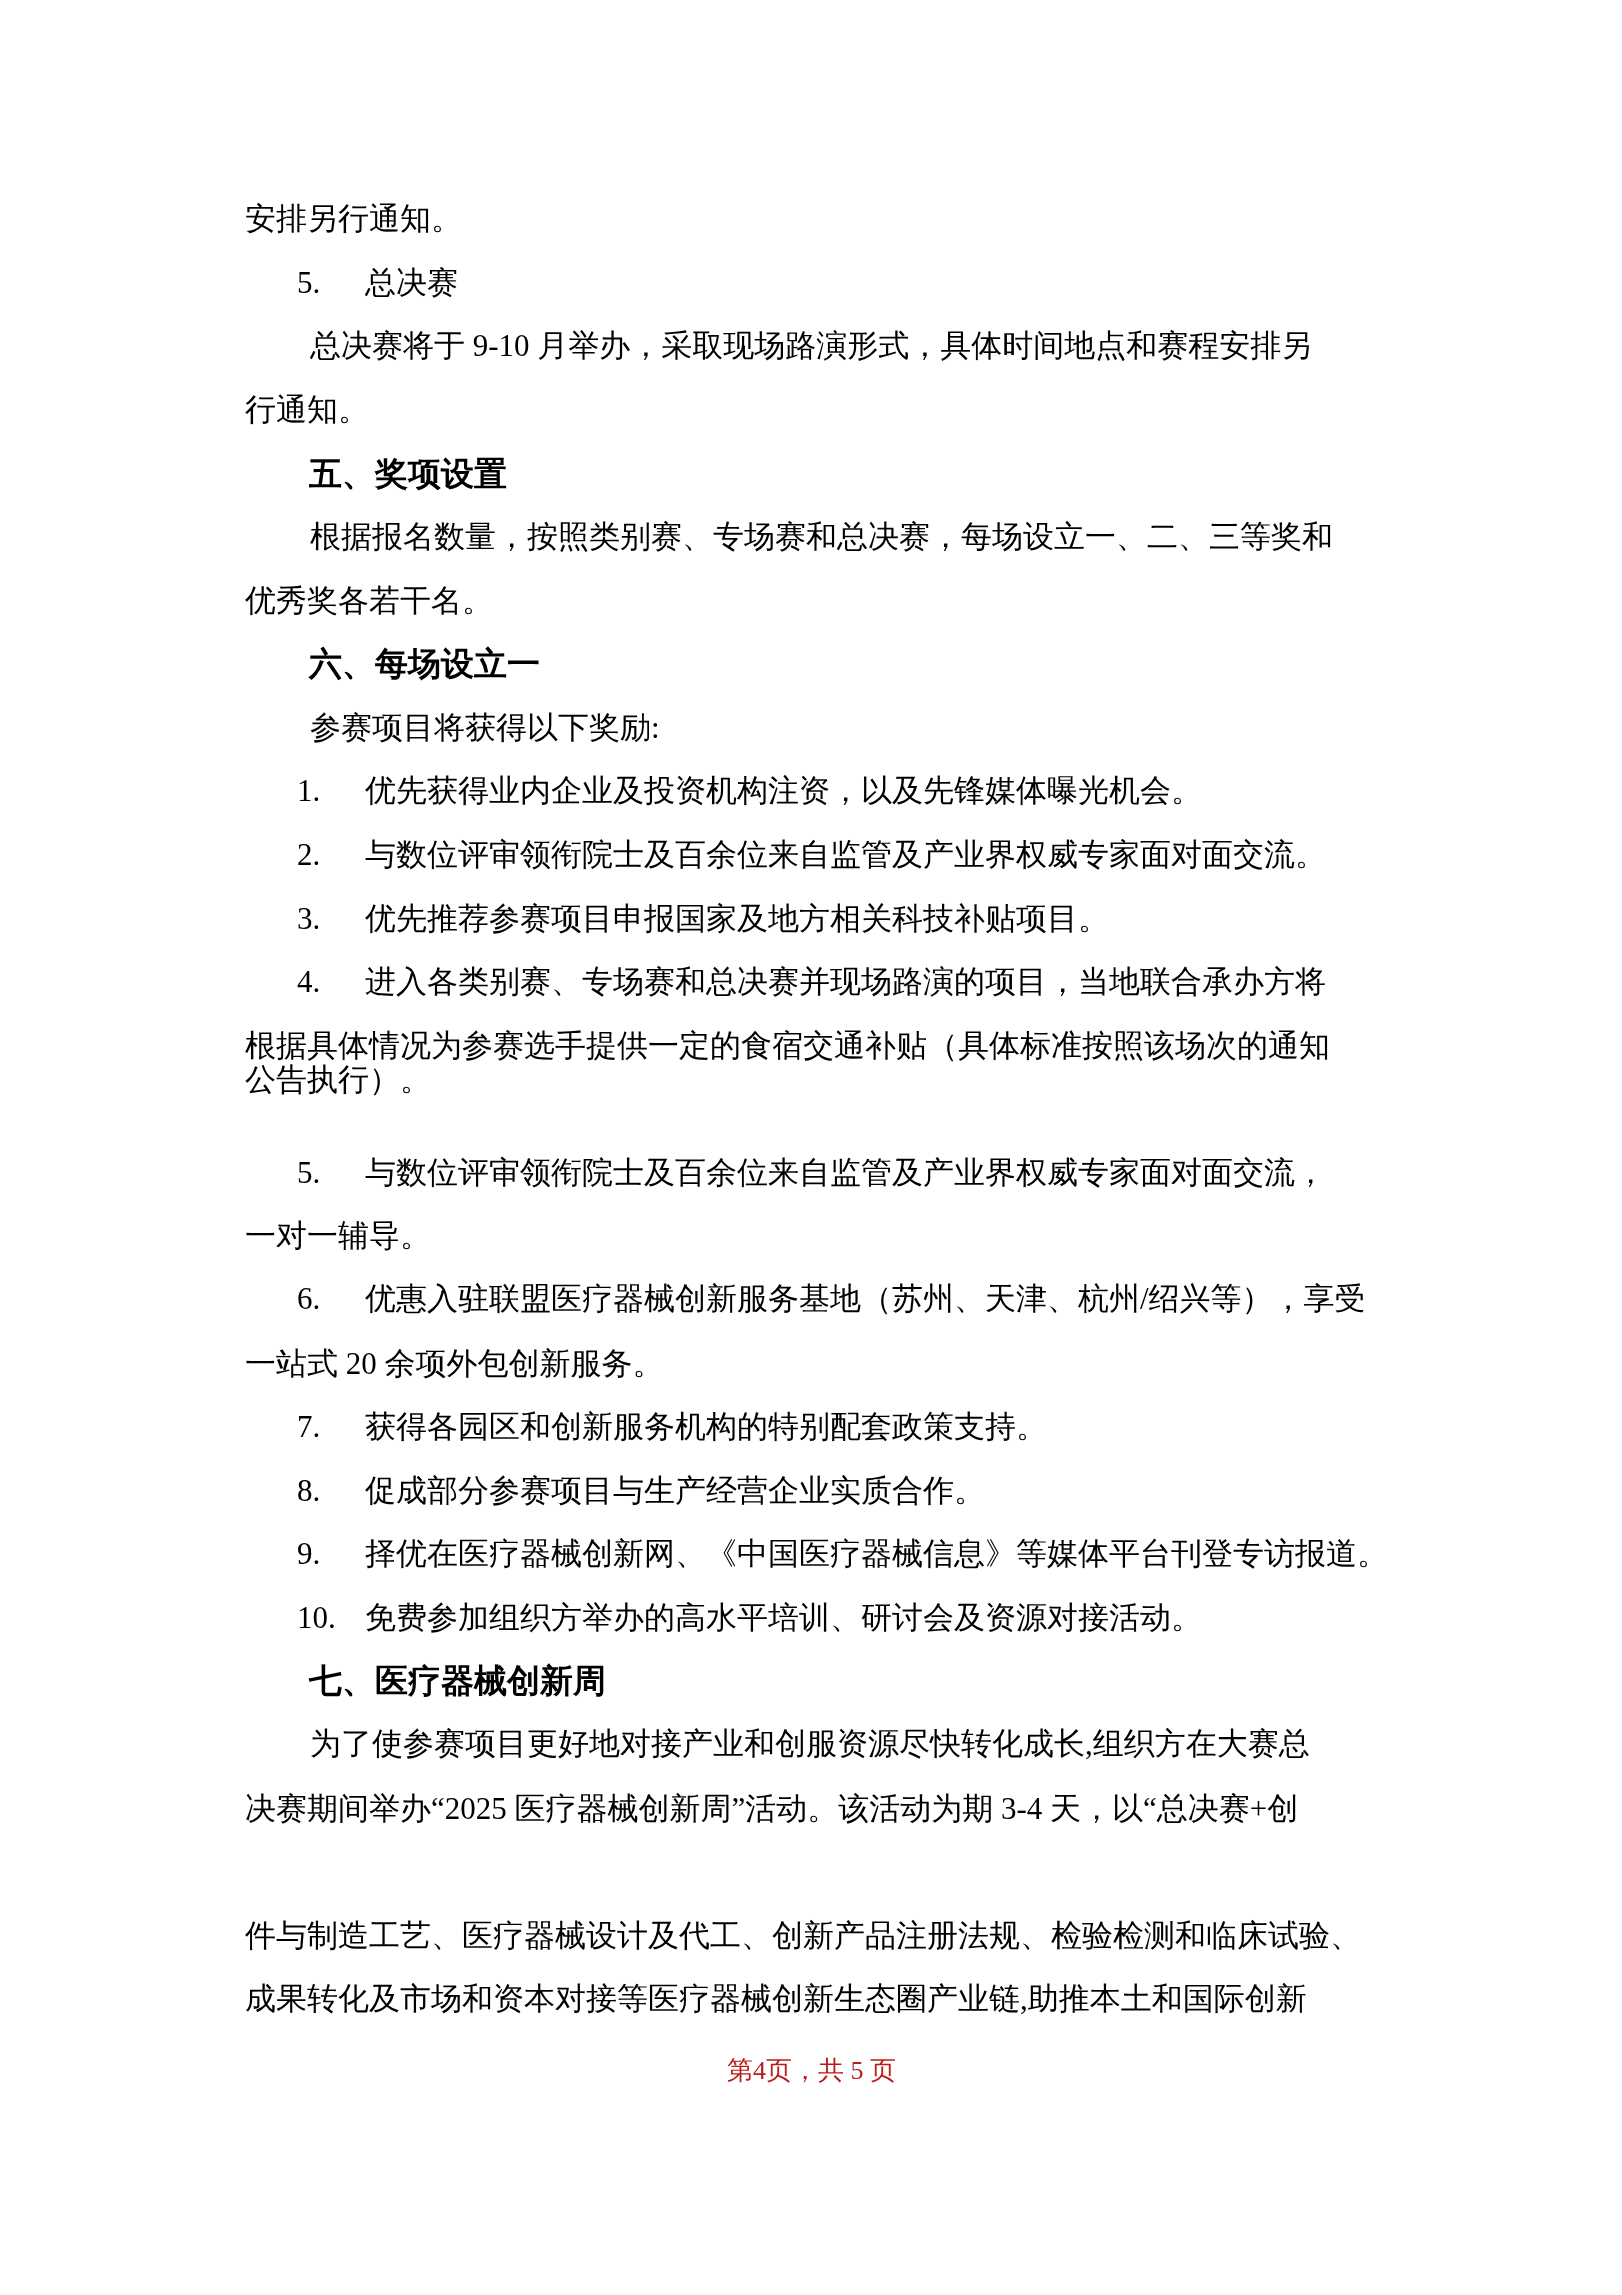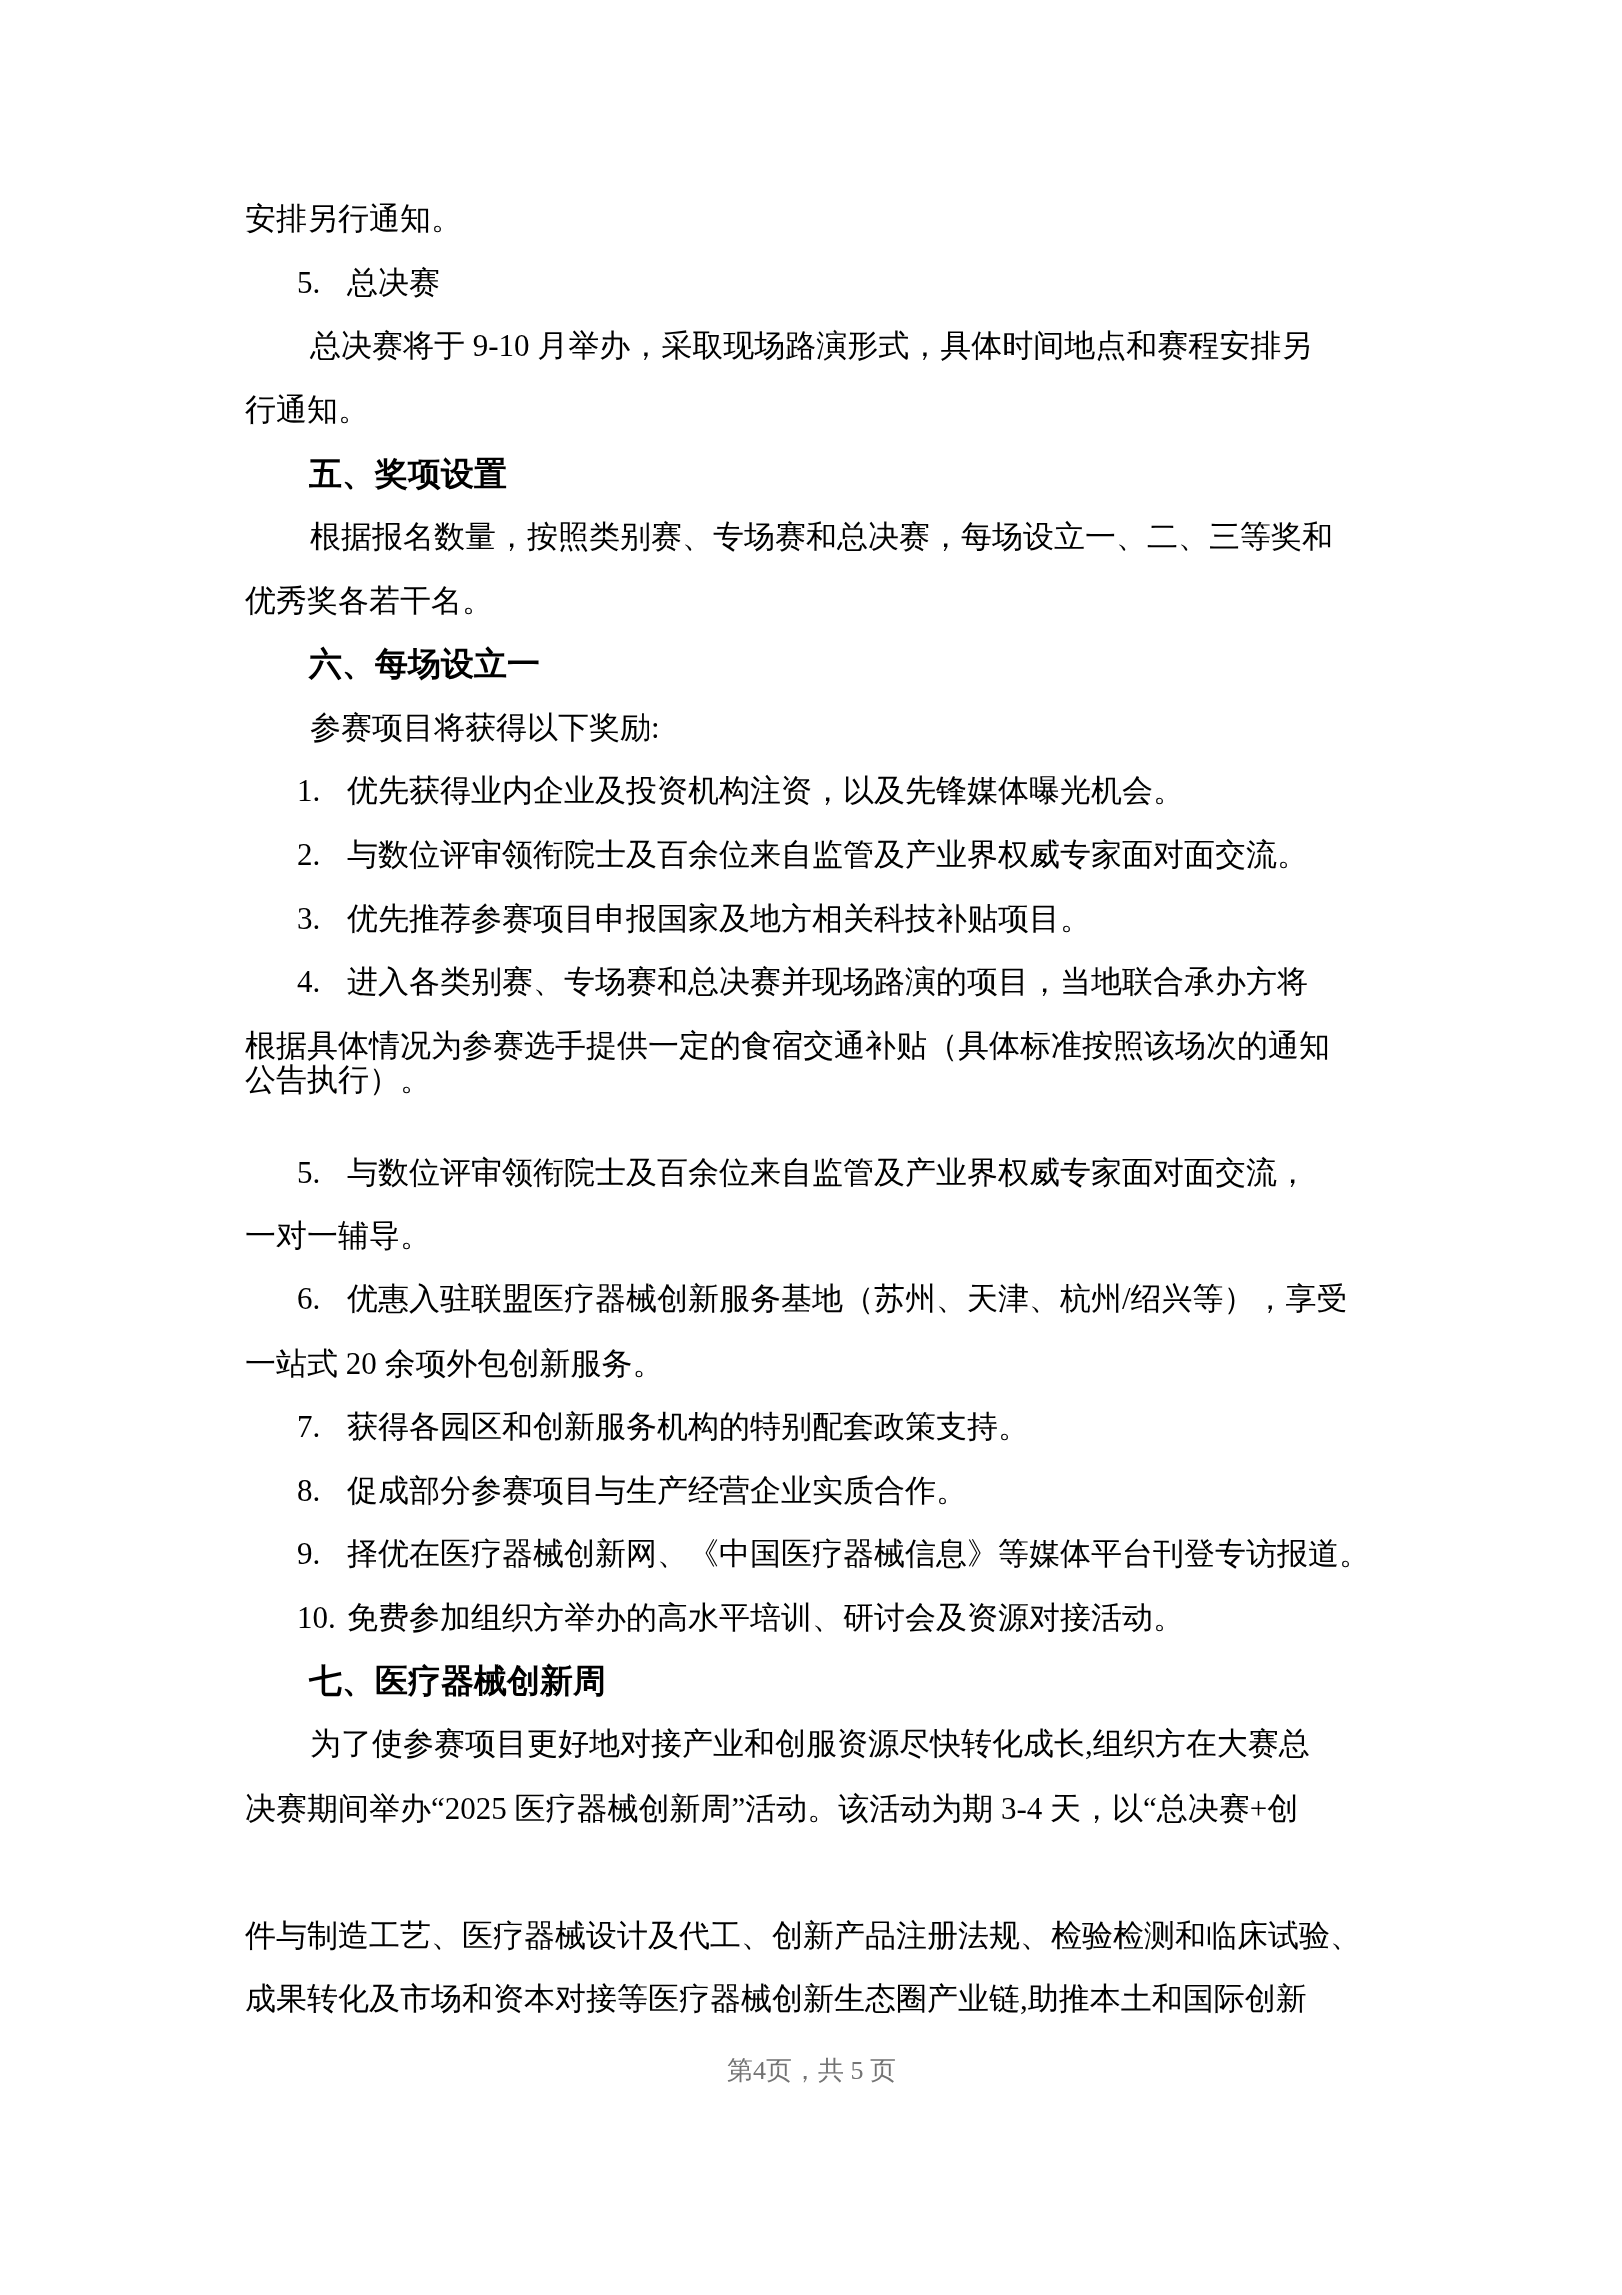--- a/index.html
+++ b/index.html
@@ -42,37 +42,37 @@
   }
   .line.item .marker {
     position: absolute;
     left: 52px;
     top: 0;
     height: 63px;
     line-height: 63px;
   }
   .line.item .text {
     position: absolute;
-    left: 102px;
+    left: 120px;
     top: 0;
     height: 63px;
     line-height: 63px;
     white-space: nowrap;
   }
   .footer {
     position: absolute;
     left: 0;
     top: 2051px;
     width: 1623px;
     height: 39px;
     line-height: 39px;
     text-align: center;
     font-size: 26px;
     font-family: "Liberation Serif", serif;
-    color: #737373;
+    color: #b91c1c;
   }
 </style>
 </head>
 <body>
 
 <div class="page">
   <div class="content">
       <div class="line plain" style="top: 187px;">安排另行通知。</div>
       <div class="line item" style="top: 251px;">
         <span class="marker">5.</span>

